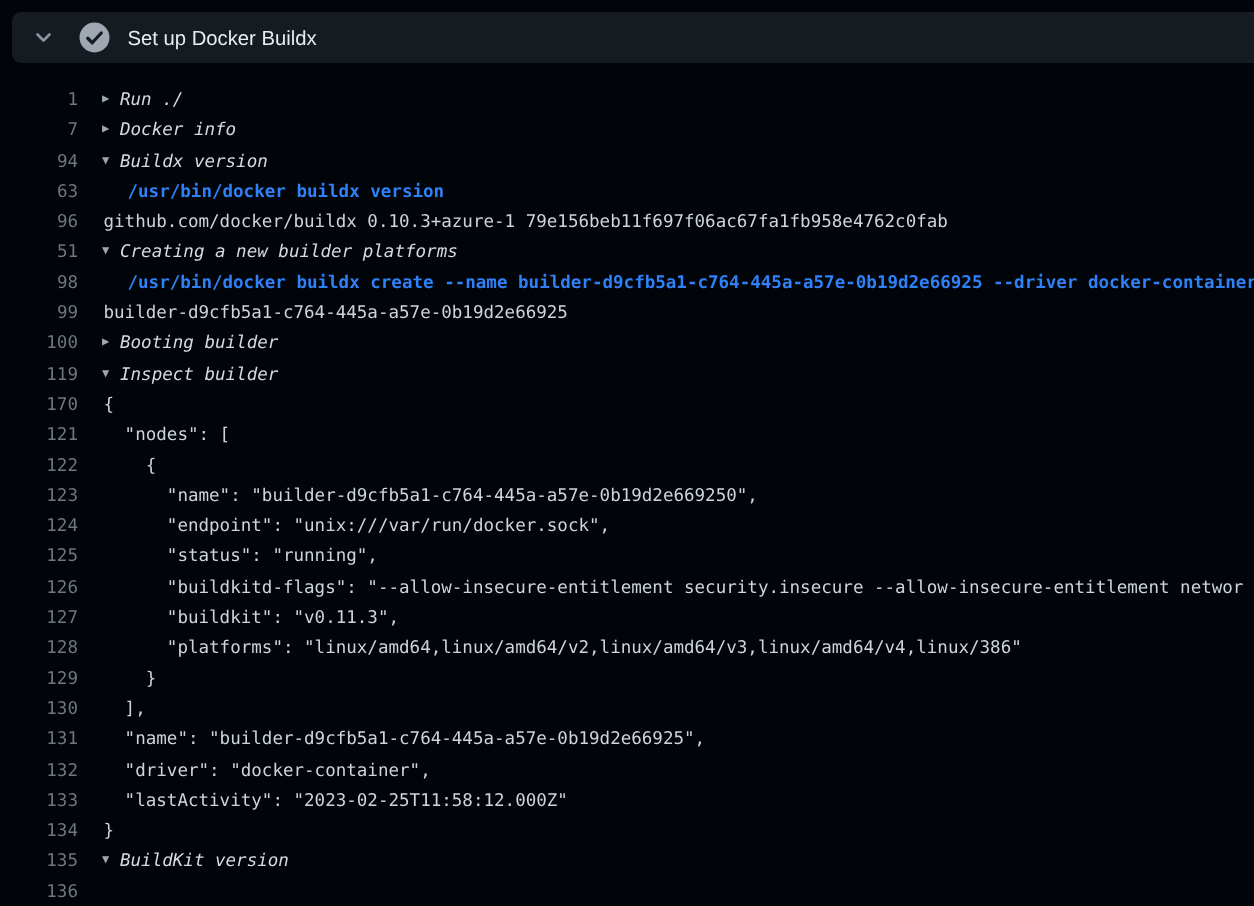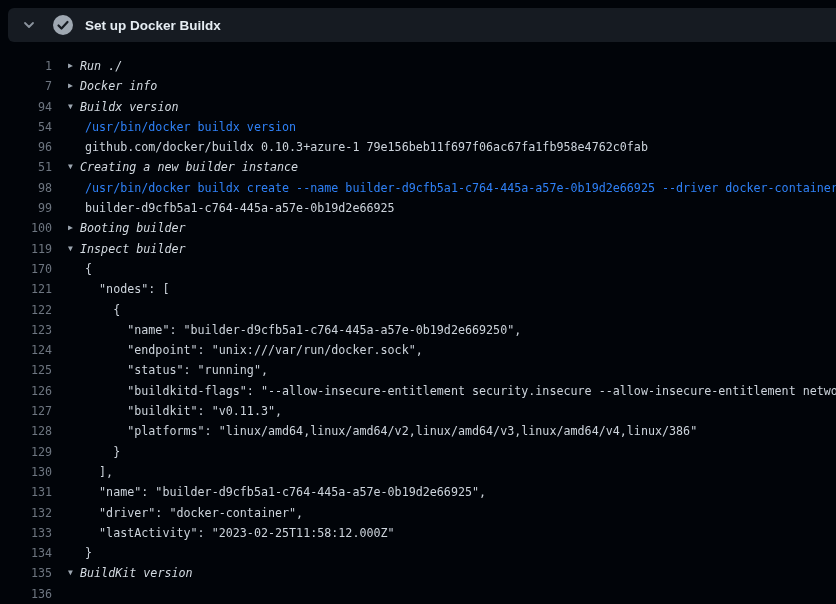--- a/index.html
+++ b/index.html
@@ -15,21 +15,21 @@
     background: #161b22;
     border-radius: 6px 0 0 6px;
     display: flex; align-items: center;
     cursor: pointer;
   }
   .chev { margin-left: 13px; flex: none; display: block; }
   .check { margin-left: 15px; flex: none; display: block; }
   .step-title {
     margin-left: 11px;
     font-family: "Liberation Sans", sans-serif;
-    font-size: 13.5px; color: #e6edf3; font-weight: bold;
+    font-size: 13.5px; color: #e6edf3;
   }
   .log {
     position: absolute; top: 42px; left: 0; right: 0; bottom: 0;
     padding-top: 14px;
     overflow: hidden;
   }
   .row {
     height: 20.3px; line-height: 20.3px;
     font-size: 11.7px;
     white-space: pre;
@@ -45,22 +45,22 @@
   .arrow {
     display: inline-block;
     margin-left: 16px;
     width: 12px; min-width: 12px;
     color: #9da7b1;
     font-size: 8px;
     cursor: pointer;
   }
   .text { color: #cdd4dc; }
   .text.group { color: #d4dbe2; font-style: italic; }
-  .text.output { margin-left: 33px; }
-  .text.command { margin-left: 33px; color: #2f81f7; }
+  .text.output { margin-left: 17px; }
+  .text.command { margin-left: 33px; color: #2f81f7; font-weight: bold; }
 </style>
 </head>
 <body>
 
 <div class="step-header">
   <svg class="chev" width="16" height="16" viewBox="0 0 16 16">
     <polyline points="4,6 8,10 12,6" fill="none" stroke="#8b949e" stroke-width="1.8" stroke-linecap="round" stroke-linejoin="round"></polyline>
   </svg>
   <svg class="check" width="22" height="22" viewBox="0 0 22 22">
     <circle cx="11" cy="11" r="10" fill="#9fa8b2"></circle>
@@ -79,33 +79,33 @@
     <span class="num">7</span>
     <span class="arrow">▶</span>
     <span class="text group">Docker info</span>
   </div>
     <div class="row">
     <span class="num">94</span>
     <span class="arrow">▼</span>
     <span class="text group">Buildx version</span>
   </div>
     <div class="row">
-    <span class="num">54</span>
+    <span class="num">63</span>
     
     <span class="text command">/usr/bin/docker buildx version</span>
   </div>
     <div class="row">
     <span class="num">96</span>
     
     <span class="text output">github.com/docker/buildx 0.10.3+azure-1 79e156beb11f697f06ac67fa1fb958e4762c0fab</span>
   </div>
     <div class="row">
     <span class="num">51</span>
     <span class="arrow">▼</span>
-    <span class="text group">Creating a new builder instance</span>
+    <span class="text group">Creating a new builder platforms</span>
   </div>
     <div class="row">
     <span class="num">98</span>
     
     <span class="text command">/usr/bin/docker buildx create --name builder-d9cfb5a1-c764-445a-a57e-0b19d2e66925 --driver docker-container</span>
   </div>
     <div class="row">
     <span class="num">99</span>
     
     <span class="text output">builder-d9cfb5a1-c764-445a-a57e-0b19d2e66925</span>

